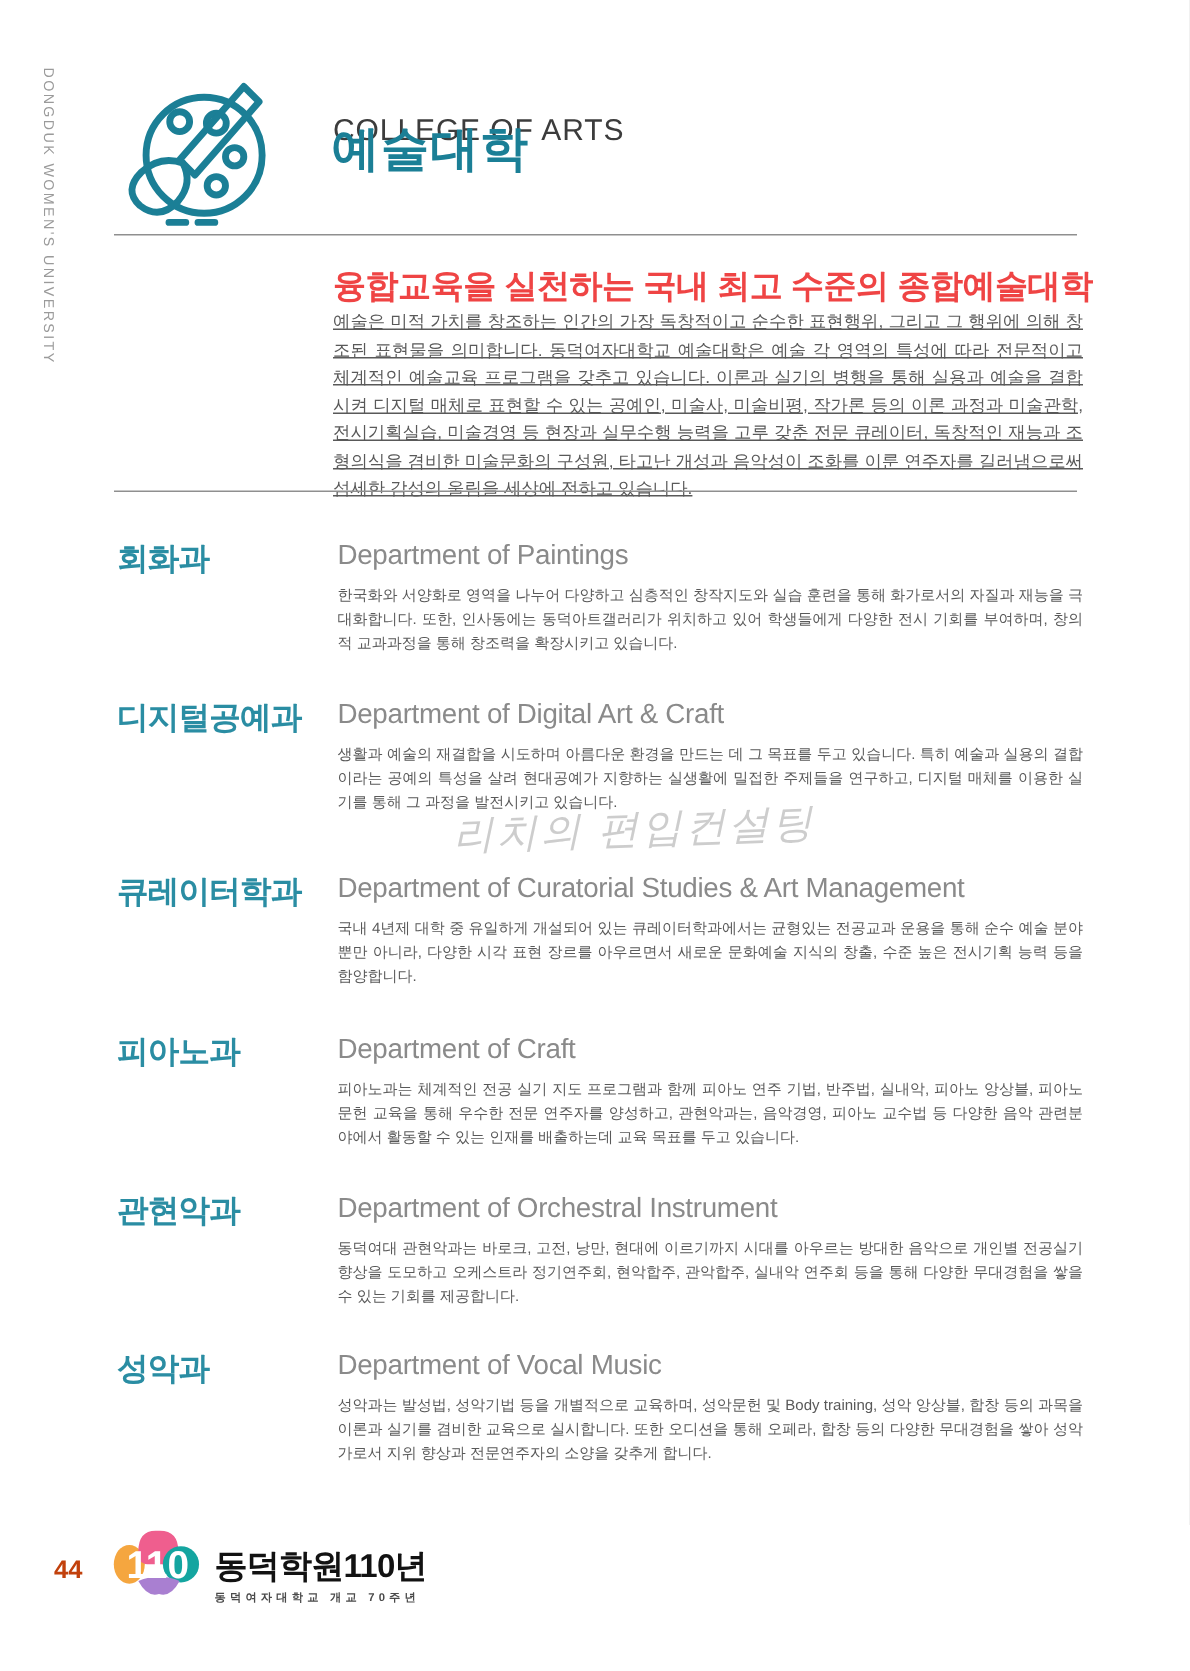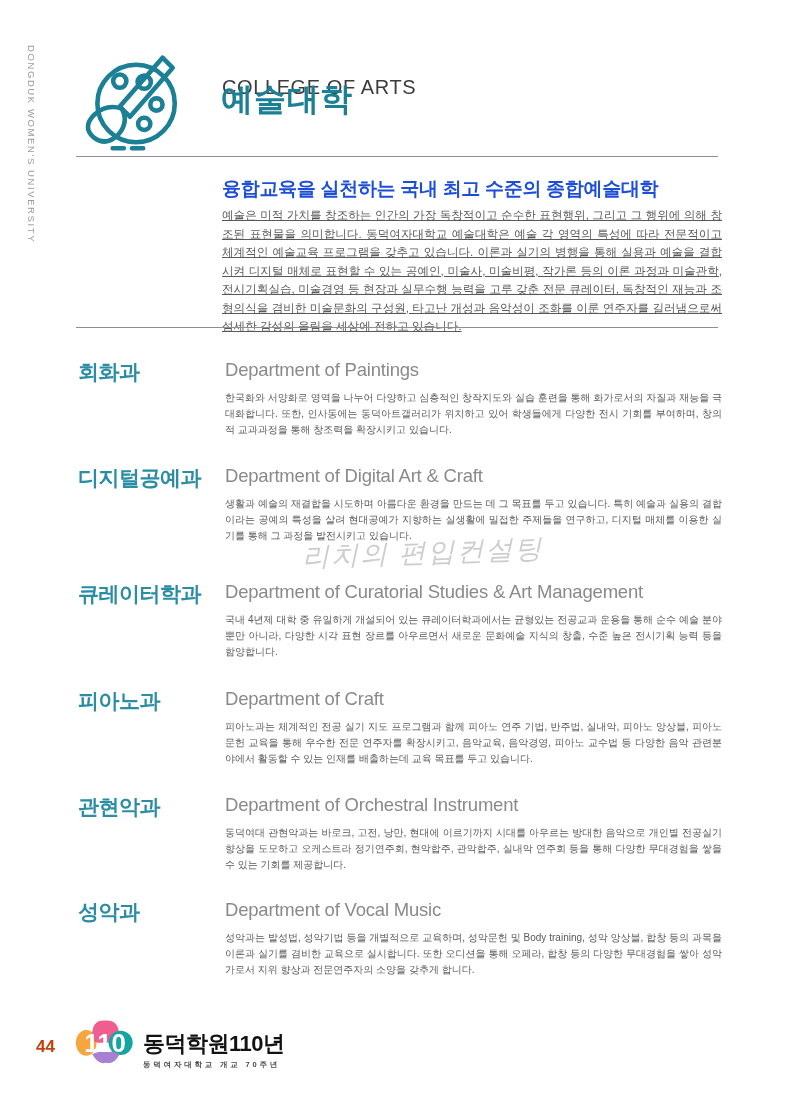--- a/index.html
+++ b/index.html
@@ -55,23 +55,23 @@
     left: 76px;
     width: 642px;
     border-top: 1.5px solid #8f8f8f;
   }
   .divider-1 { top: 156px; }
   .divider-2 { top: 327px; }
   .intro-heading {
     position: absolute;
     left: 222px;
     top: 176px;
-    font-size: 19px;
-    font-weight: bold;
-    color: #1d4ed8;
+    font-size: 22px;
+    font-weight: bold;
+    color: #ef4444;
     letter-spacing: -0.3px;
   }
   .intro-body {
     position: absolute;
     left: 222px;
     top: 206px;
     width: 500px;
     font-size: 11.6px;
     line-height: 1.6;
     color: #595959;
@@ -217,21 +217,21 @@
 
   <div class="dept" style="top:580px;">
     <div class="dept-ko">큐레이터학과</div>
     <div class="dept-en">Department of Curatorial Studies &amp; Art Management</div>
     <div class="dept-desc">국내 4년제 대학 중 유일하게 개설되어 있는 큐레이터학과에서는 균형있는 전공교과 운용을 통해 순수 예술 분야뿐만 아니라, 다양한 시각 표현 장르를 아우르면서 새로운 문화예술 지식의 창출, 수준 높은 전시기획 능력 등을 함양합니다.</div>
   </div>
 
   <div class="dept" style="top:687px;">
     <div class="dept-ko">피아노과</div>
     <div class="dept-en">Department of Craft</div>
-    <div class="dept-desc">피아노과는 체계적인 전공 실기 지도 프로그램과 함께 피아노 연주 기법, 반주법, 실내악, 피아노 앙상블, 피아노 문헌 교육을 통해 우수한 전문 연주자를 확장시키고, 음악교육, 음악경영, 피아노 교수법 등 다양한 음악 관련분야에서 활동할 수 있는 인재를 배출하는데 교육 목표를 두고 있습니다.</div>
+    <div class="dept-desc">피아노과는 체계적인 전공 실기 지도 프로그램과 함께 피아노 연주 기법, 반주법, 실내악, 피아노 앙상블, 피아노 문헌 교육을 통해 우수한 전문 연주자를 양성하고, 관현악과는, 음악경영, 피아노 교수법 등 다양한 음악 관련분야에서 활동할 수 있는 인재를 배출하는데 교육 목표를 두고 있습니다.</div>
   </div>
 
   <div class="dept" style="top:793px;">
     <div class="dept-ko">관현악과</div>
     <div class="dept-en">Department of Orchestral Instrument</div>
     <div class="dept-desc">동덕여대 관현악과는 바로크, 고전, 낭만, 현대에 이르기까지 시대를 아우르는 방대한 음악으로 개인별 전공실기 향상을 도모하고 오케스트라 정기연주회, 현악합주, 관악합주, 실내악 연주회 등을 통해 다양한 무대경험을 쌓을 수 있는 기회를 제공합니다.</div>
   </div>
 
   <div class="dept" style="top:898px;">
     <div class="dept-ko">성악과</div>

